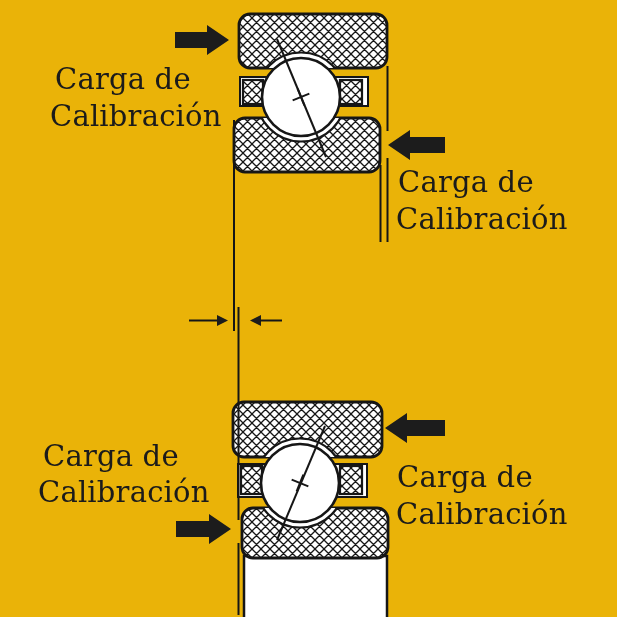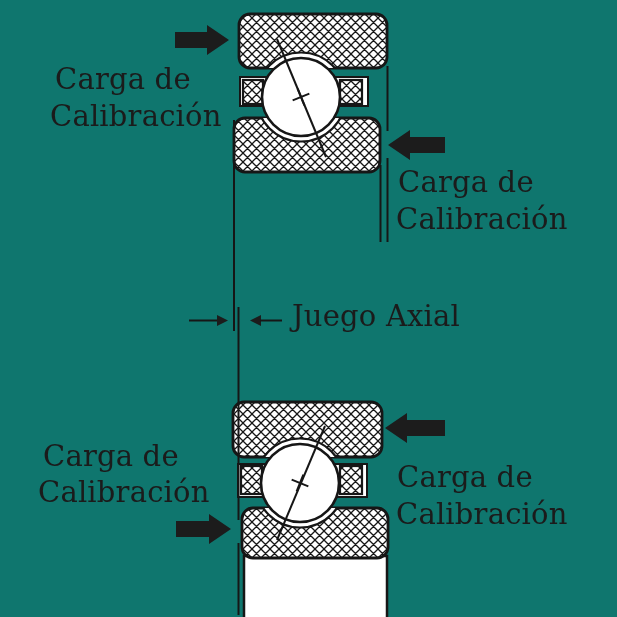--- a/index.html
+++ b/index.html
@@ -1,19 +1,19 @@
 <!DOCTYPE html>
 <html><head>
 <meta charset="utf-8">
 <style>
   html,body{margin:0;padding:0;}
   .stage{
     position:relative;
     width:617px;height:617px;
-    background:#0f766e;
+    background:#eab308;
     overflow:hidden;
     font-family:"DejaVu Serif", serif;
   }
   .stage svg{position:absolute;left:0;top:0;}
   .lbl{
     position:absolute;
     font-size:29px;
     line-height:1;
     color:#1b1b1b;
     white-space:nowrap;
@@ -108,21 +108,20 @@
     <polygon class="arrow" points="176,521 209,521 209,514 231,529 209,544 209,537 176,537"></polygon>
     <polygon class="arrow" points="445,420 407,420 407,413 385,428 407,443 407,436 445,436"></polygon>
   </svg>
 
   <div class="lbl" style="left:55px;top:65px;">Carga de</div>
   <div class="lbl" style="left:50px;top:102px;">Calibración</div>
 
   <div class="lbl" style="left:398px;top:168px;">Carga de</div>
   <div class="lbl" style="left:396px;top:205px;">Calibración</div>
 
-  <div class="lbl" style="left:292px;top:302px;">Juego Axial</div>
 
   <div class="lbl" style="left:43px;top:442px;">Carga de</div>
   <div class="lbl" style="left:38px;top:478px;">Calibración</div>
 
   <div class="lbl" style="left:397px;top:463px;">Carga de</div>
   <div class="lbl" style="left:396px;top:500px;">Calibración</div>
 
 </div>
 
 </body></html>

